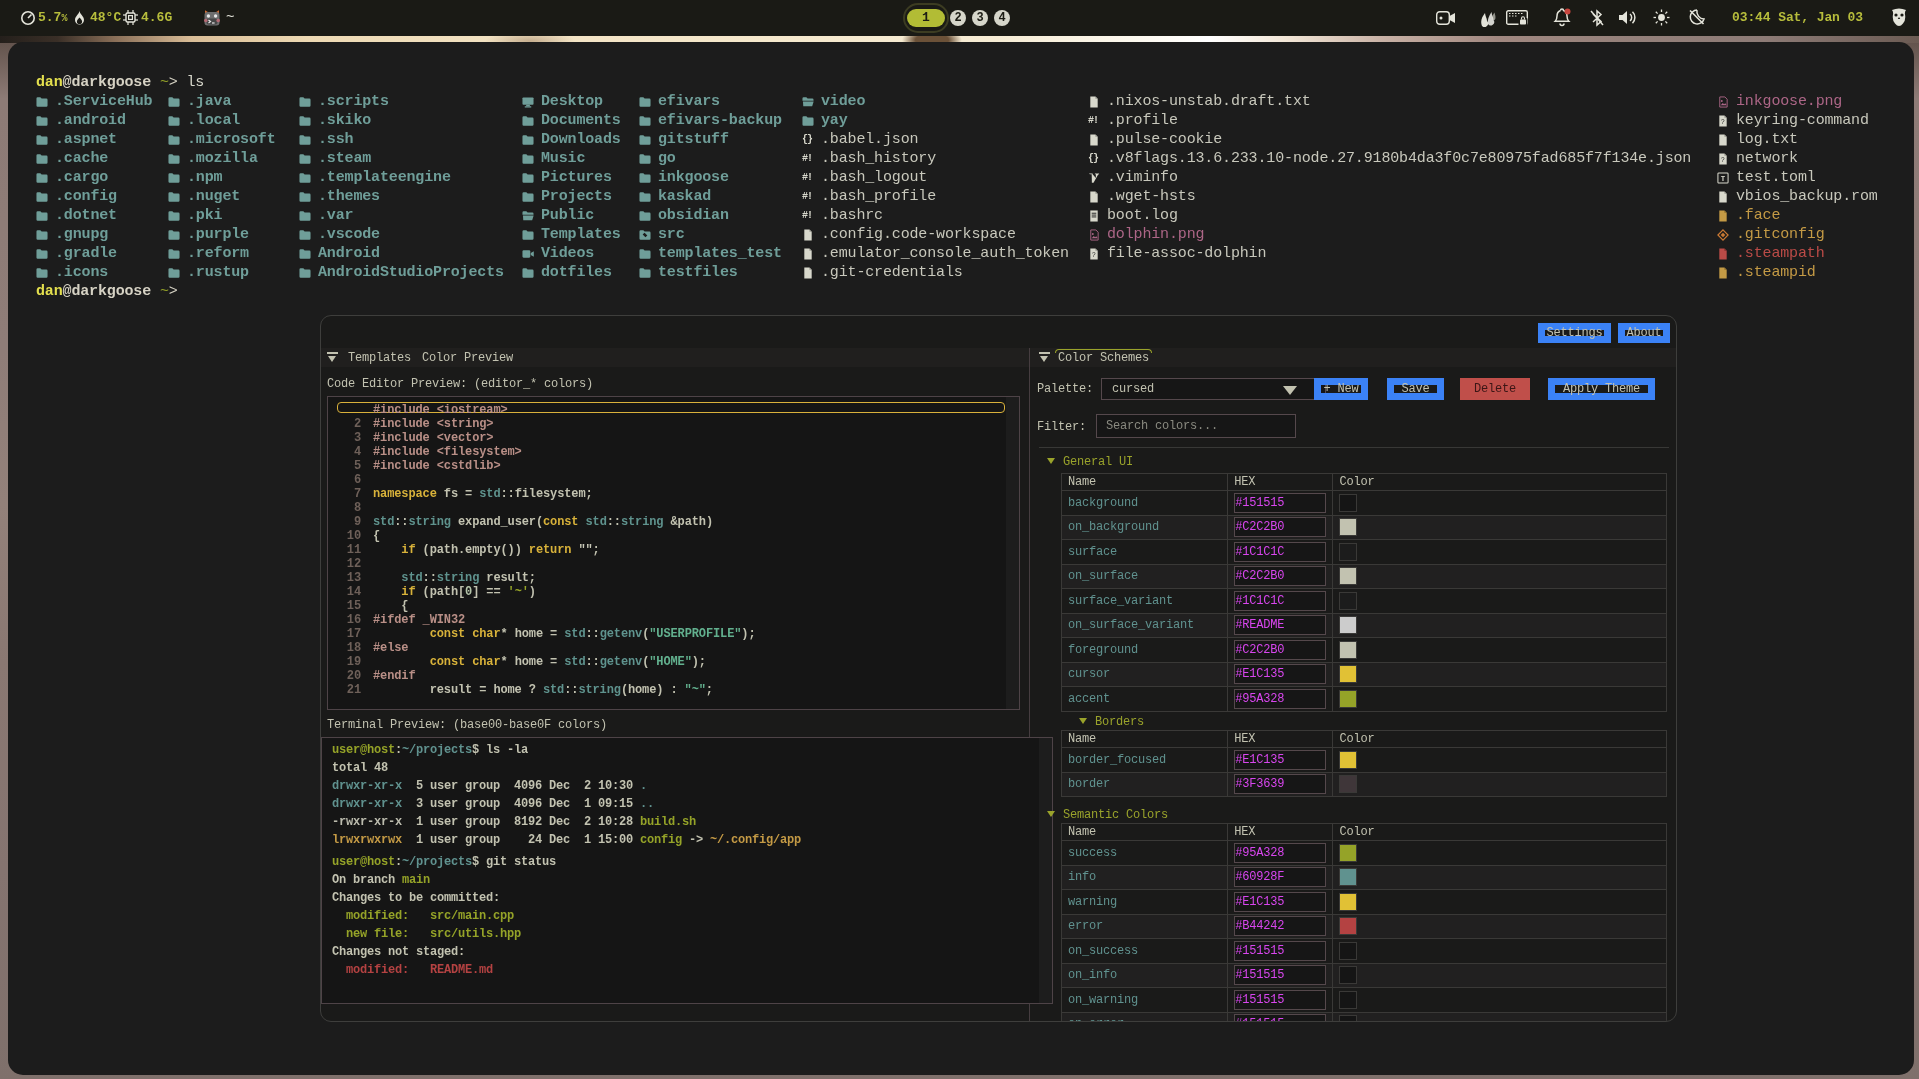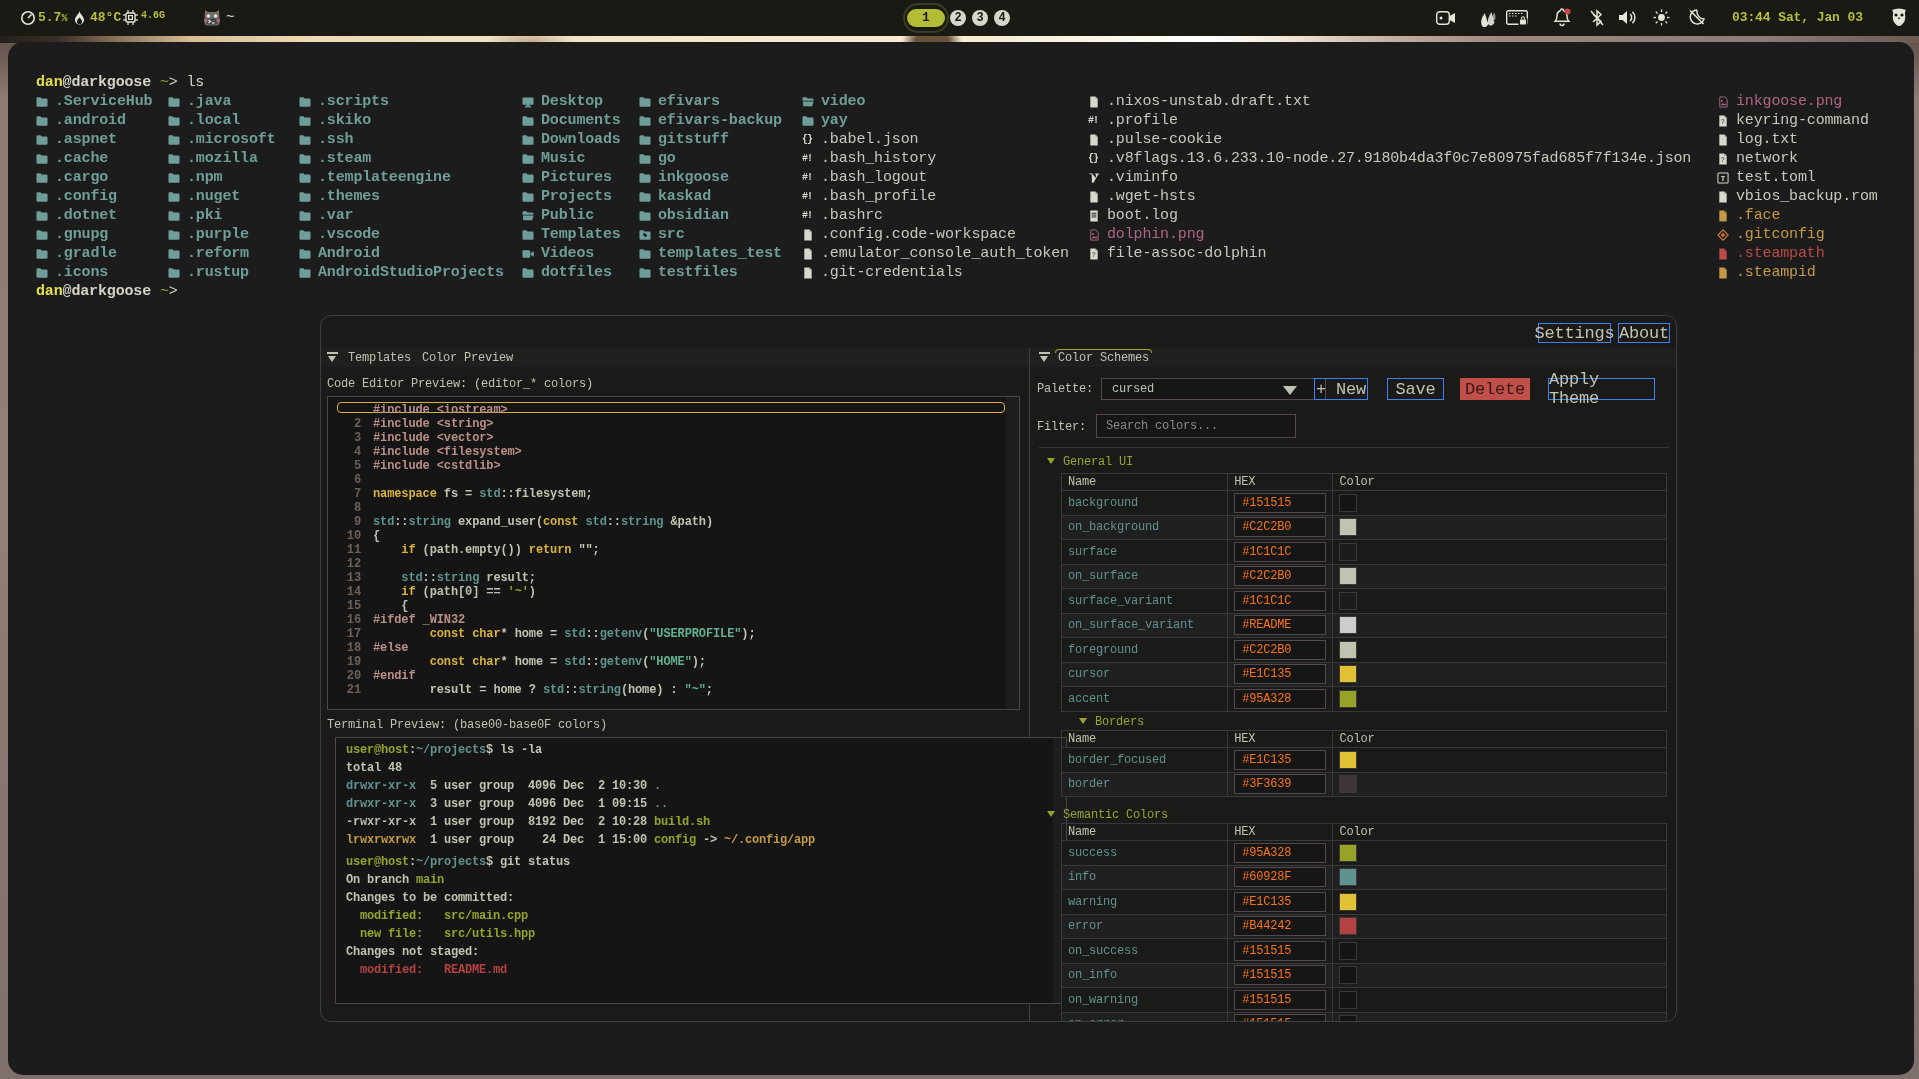--- a/index.html
+++ b/index.html
@@ -21,21 +21,21 @@
 .pink{color:#ad6687}
 .gold{color:#c49a45}
 .red{color:#bb4b47}
 .col{position:absolute}
 .col .r{height:19px;display:flex;align-items:center;font-size:15px;letter-spacing:-.15px;white-space:pre}
 .col .r .ic{width:12px;height:12px;flex:0 0 12px;margin-right:7px;display:inline-block;position:relative;top:0}
 .col .r .ict{width:19px;flex:0 0 19px;font-size:10px;letter-spacing:-1px;color:#c8c8bc;font-weight:bold}
 
 #app{position:absolute;left:320px;top:315px;width:1357px;height:707px;background:#1a1a19;border:1px solid #3e3e3c;border-radius:11px;overflow:hidden}
 #app .t12{font-size:12px;letter-spacing:-.2px;color:#c2c2b0;white-space:pre}
-.btn{position:absolute;border:1px solid #3b82f6;color:#c2c2b0;font-size:17px;letter-spacing:-.2px;display:flex;align-items:center;justify-content:center}
+.btn{position:absolute;border:7px solid #3b82f6;color:#c2c2b0;font-size:12px;letter-spacing:-.2px;display:flex;align-items:center;justify-content:center}
 #tabstrip{position:absolute;left:0;top:32px;width:1355px;height:19px;background:#201f1e}
 #vdiv{position:absolute;left:708px;top:32px;width:1px;height:673px;background:#463d40}
 .tabico{position:absolute;width:11px;height:10px}
 .tabico:before{content:"";position:absolute;left:0;top:0;width:11px;height:2px;background:#c2c2b0}
 .tabico:after{content:"";position:absolute;left:1px;top:4px;border-left:4.5px solid transparent;border-right:4.5px solid transparent;border-top:6px solid #c2c2b0}
 .box{position:absolute;background:#151515;border:1px solid #4e4347}
 .sbv{position:absolute;top:0;right:0;width:13px;height:100%;background:#1d1d1d}
 
 #code{position:absolute;left:16px;top:85px;width:660px}
 #code .cl{height:14px;font-size:12px;letter-spacing:-.12px;white-space:pre;color:#c2c2b0;font-weight:bold}
@@ -47,21 +47,21 @@
 #tprev .tl{height:18px;font-size:12px;letter-spacing:-.2px;white-space:pre;color:#c2c2b0;font-weight:bold}
 .tc{color:#60928f}.tdim{color:#bcbcae}.tol{color:#95a328}.tgold{color:#c49a45}.tred{color:#b44242}
 
 .sect{position:absolute;font-size:12px;letter-spacing:-.2px;color:#9aa32b;white-space:pre}
 .sect:before{content:"";display:inline-block;margin-right:8px;border-top:6px solid #9aa32b;border-left:4.5px solid transparent;border-right:4.5px solid transparent;position:relative;top:-1px}
 table.ct{position:absolute;border-collapse:collapse;table-layout:fixed;font-size:12px;letter-spacing:-.2px;color:#c2c2b0}
 table.ct td,table.ct th{border:1px solid #3a3937;padding:0 0 0 6px;text-align:left;font-weight:normal;white-space:pre;overflow:hidden}
 table.ct th{height:17px;color:#c2c2b0}
 table.ct td{height:24.5px}
 table.ct td.n{color:#60928f}
-.hexin{display:inline-block;width:92px;height:20px;border:1px solid #55484c;background:#161616;color:#f97316;line-height:18px;padding-left:7px}
+.hexin{display:inline-block;width:92px;height:20px;border:1px solid #55484c;background:#161616;color:#d946ef;line-height:18px;}
 .sw{display:inline-block;width:18px;height:18px;border:1px solid #3a3937;vertical-align:middle}
 svg{display:block}
 </style>
 </head>
 <body>
 <div id="wall"></div>
 <div id="walltop"></div>
 <div id="bar">
 
   <svg class="abs" style="left:20px;top:10px" width="16" height="16" viewBox="0 0 16 16">
@@ -80,21 +80,21 @@
         <line x1="5" y1="0" x2="5" y2="3"></line>
         <line x1="10" y1="0" x2="10" y2="3"></line>
         <line x1="5" y1="12" x2="5" y2="15"></line>
         <line x1="10" y1="12" x2="10" y2="15"></line>
         <line x1="0" y1="5" x2="3" y2="5"></line>
         <line x1="0" y1="10" x2="3" y2="10"></line>
         <line x1="12" y1="5" x2="15" y2="5"></line>
         <line x1="12" y1="10" x2="15" y2="10"></line>
       </g>
     </svg>
-  <div class="abs" style="left:141px;top:10px;font-size:10px;font-weight:bold">4.6G</div>
+  <div class="abs" style="left:141px;top:10px;font-size:13px;font-weight:bold">4.6G</div>
 
   <svg class="abs" style="left:202px;top:8px" width="20" height="20" viewBox="0 0 20 20">
     <path d="M3 7 L3 2.2 L7.5 5 Z" fill="#cf6a32"></path>
       <path d="M17 7 L17 2.2 L12.5 5 Z" fill="#cf6a32"></path>
     <rect x="2.5" y="4" width="15" height="13.5" rx="3" fill="#6e6e6e"></rect>
     <circle cx="6.4" cy="8" r="1.7" fill="#e8e8e8"></circle>
       <circle cx="13.6" cy="8" r="1.7" fill="#e8e8e8"></circle>
     <rect x="4.5" y="10.5" width="11" height="6" rx="2" fill="#474747"></rect>
     <path d="M6.5 12 l2 1.5 -2 1.5" stroke="#e8e8e8" stroke-width="1.2" fill="none"></path>
       <line x1="10" y1="15" x2="12.6" y2="15" stroke="#e8e8e8" stroke-width="1.2"></line>
@@ -481,21 +481,21 @@
       <div class="cl"><span class="num">14</span><span class="gap"></span>    <span class="kw">if</span> (path[<span class="nm">0</span>] == <span class="chs">'~'</span>)</div>
       <div class="cl"><span class="num">15</span><span class="gap"></span>    {</div>
       <div class="cl"><span class="num">16</span><span class="gap"></span><span class="pp">#ifdef _WIN32</span></div>
       <div class="cl"><span class="num">17</span><span class="gap"></span>        <span class="kw">const</span> <span class="kw">char</span>* home = <span class="ty">std</span>::<span class="ty">getenv</span>(<span class="st">"USERPROFILE"</span>);</div>
       <div class="cl"><span class="num">18</span><span class="gap"></span><span class="pp">#else</span></div>
       <div class="cl"><span class="num">19</span><span class="gap"></span>        <span class="kw">const</span> <span class="kw">char</span>* home = <span class="ty">std</span>::<span class="ty">getenv</span>(<span class="st">"HOME"</span>);</div>
       <div class="cl"><span class="num">20</span><span class="gap"></span><span class="pp">#endif</span></div>
       <div class="cl"><span class="num">21</span><span class="gap"></span>        result = home ? <span class="ty">std</span>::<span class="ty">string</span>(home) : <span class="st">"~"</span>;</div>
     </div>
 <div class="t12 abs" style="left:6px;top:402px">Terminal Preview: (base00-base0F colors)</div>
-<div class="box" style="left:14px;top:421px;width:732px;height:267px">
+<div class="box" style="left:0;top:421px;width:732px;height:267px">
       <div class="sbv"></div>
       <div id="tprev">
         <div class="tl" style=""><span class="tol">user@host</span>:<span class="tc">~/projects</span>$ ls -la</div>
         <div class="tl" style="">total 48</div>
         <div class="tl" style=""><span class="tc">drwxr-xr-x</span>  5 user group  4096 Dec  2 10:30 <span class="tc">.</span></div>
         <div class="tl" style=""><span class="tc">drwxr-xr-x</span>  3 user group  4096 Dec  1 09:15 <span class="tc">..</span></div>
         <div class="tl" style=""><span class="tdim">-rwxr-xr-x</span>  1 user group  8192 Dec  2 10:28 <span class="tol">build.sh</span></div>
         <div class="tl" style=""><span class="tgold">lrwxrwxrwx</span>  1 user group    24 Dec  1 15:00 <span class="tol">config</span> -&gt; <span class="tgold">~/.config/app</span></div>
         <div class="tl" style="margin-top:4px;"><span class="tol">user@host</span>:<span class="tc">~/projects</span>$ git status</div>
         <div class="tl" style="">On branch <span class="tol">main</span></div>

